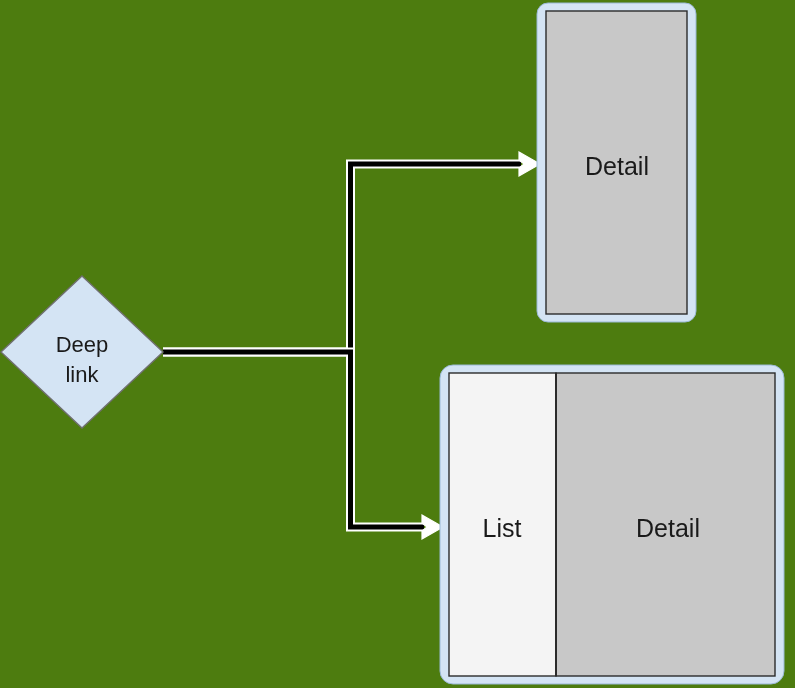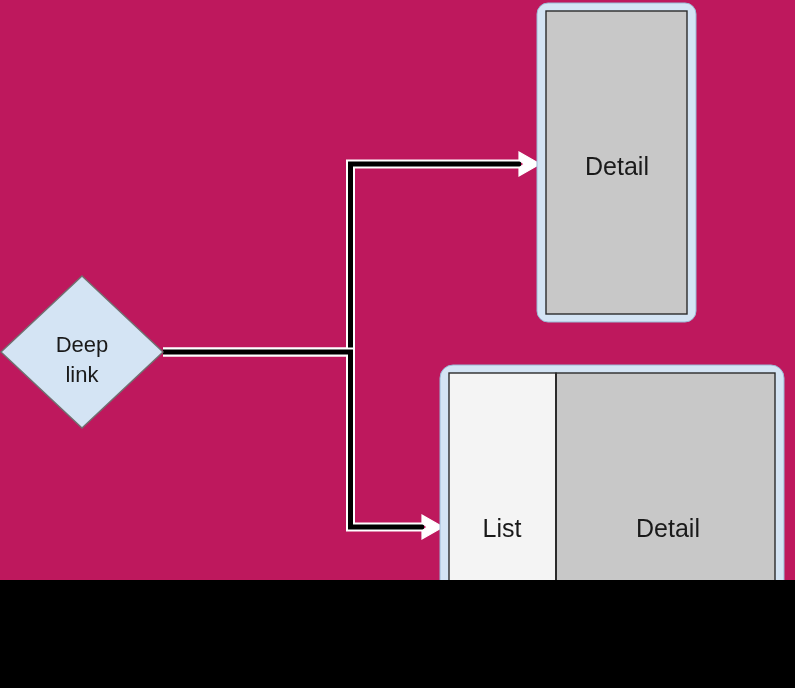--- a/index.html
+++ b/index.html
@@ -6,22 +6,22 @@
     margin: 0;
     padding: 0;
     background: #000000;
   }
   body {
     font-family: "Liberation Sans", sans-serif;
   }
   #canvas {
     position: relative;
     width: 795px;
-    height: 580px;
-    background: #be185d;
+    height: 688px;
+    background: #4d7c0f;
     overflow: hidden;
   }
   #diagram-svg {
     position: absolute;
     left: 0;
     top: 0;
     width: 795px;
     height: 688px;
   }
   .node-label {

